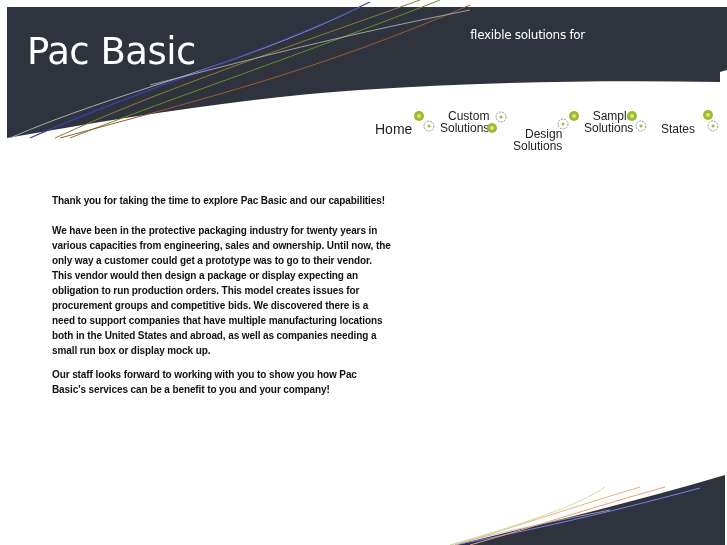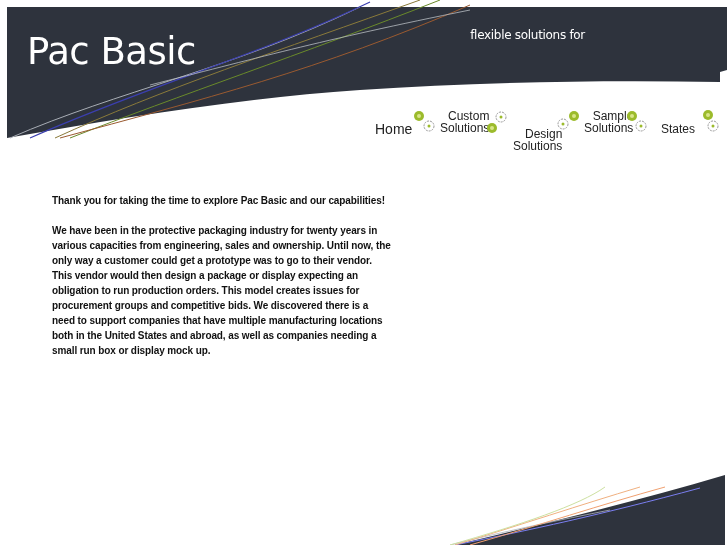--- a/index.html
+++ b/index.html
@@ -101,20 +101,21 @@
     <svg class="gear" style="left:337px;top:12px;" viewBox="0 0 12 12">
         <circle cx="6" cy="6" r="5" fill="none" stroke="#999" stroke-width="1" stroke-dasharray="2 1"></circle>
         <circle cx="6" cy="6" r="1.5" fill="#9cbb2c"></circle>
       </svg>
   </div>
 </div>
 
 <div class="content">
   <p class="gap">Thank you for taking the time to explore Pac Basic and our capabilities!</p>
   <p>We have been in the protective packaging industry for twenty years in various capacities from engineering, sales and ownership. Until now, the only way a customer could get a prototype was to go to their vendor. This vendor would then design a package or display expecting an obligation to run production orders. This model creates issues for procurement groups and competitive bids. We discovered there is a need to support companies that have multiple manufacturing locations both in the United States and abroad, as well as companies needing a small run box or display mock up.</p>
+  <p>Our staff looks forward to working with you to show you how Pac Basic's services can be a benefit to you and your company!</p>
 </div>
 
 <svg class="footer-swoosh" width="727" height="105" viewBox="0 0 727 105">
   <path d="M455 105 C560 80 640 60 725 35 L725 105 Z" fill="#2e333d"></path>
   <path d="M455 105 C530 90 600 75 700 48" stroke="#7a7ef0" stroke-width="1" fill="none"></path>
   <path d="M450 105 C510 90 560 80 610 70" stroke="#aeb2bb" stroke-width="0.8" fill="none"></path>
   <path d="M455 105 C520 85 580 65 640 47" stroke="#f0b080" stroke-width="1" fill="none"></path>
   <path d="M470 105 C540 85 600 65 665 47" stroke="#f0a070" stroke-width="1" fill="none"></path>
   <path d="M450 105 C520 85 580 65 605 47" stroke="#cde0a0" stroke-width="1" fill="none"></path>
 </svg>

